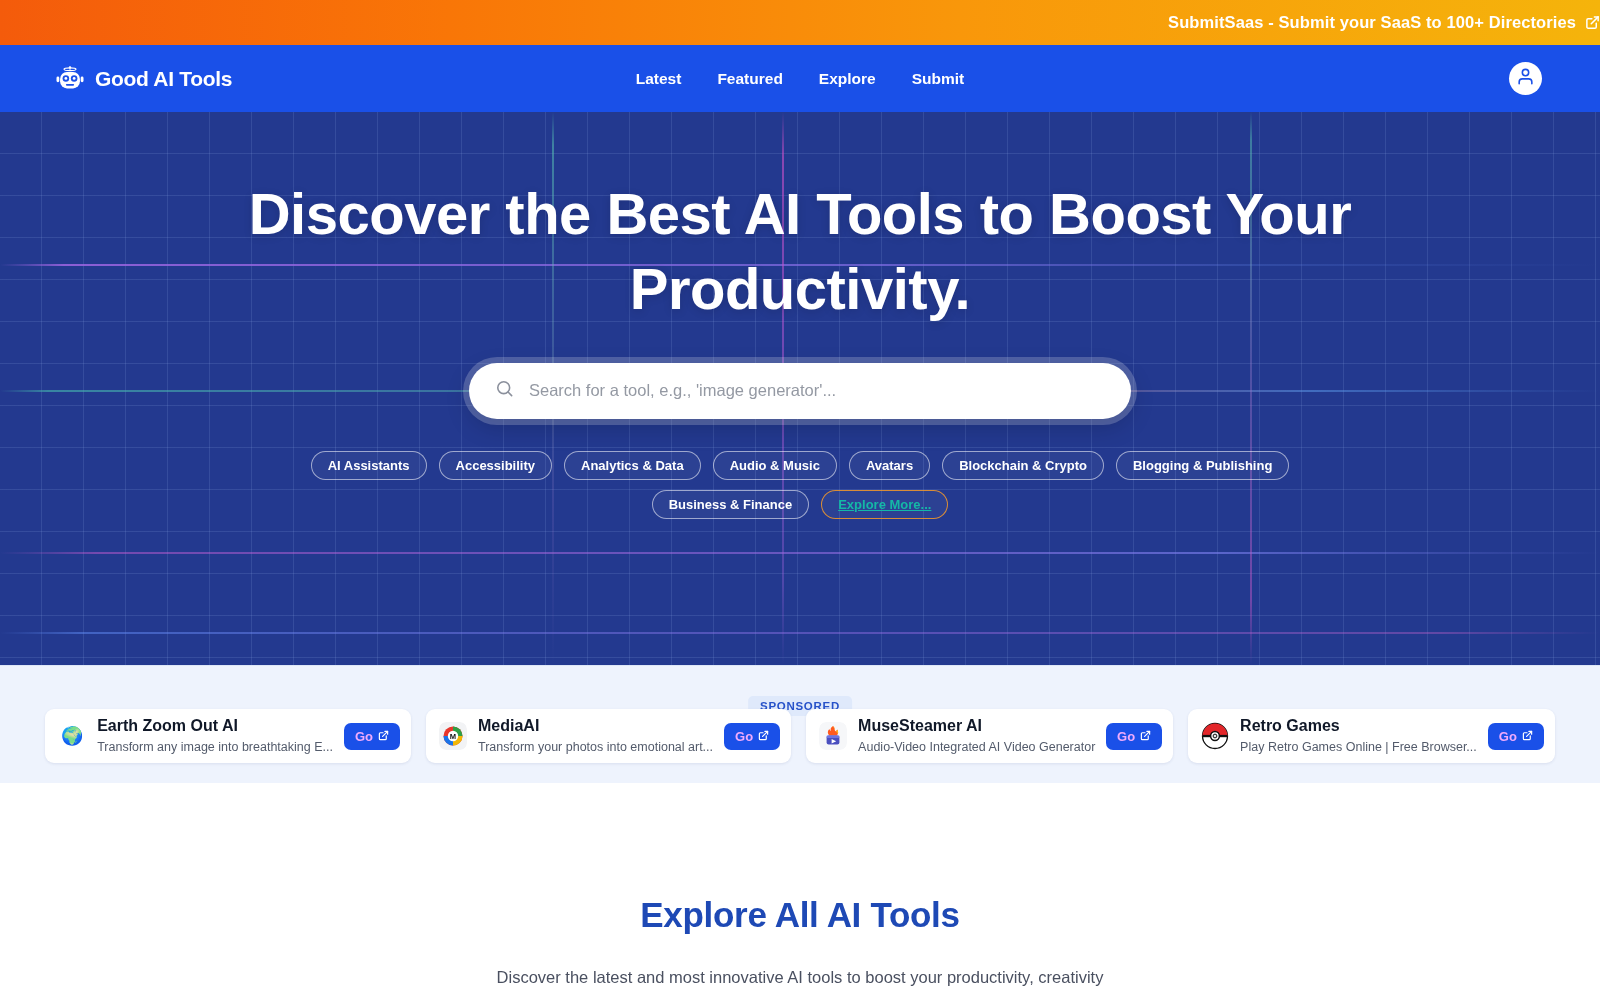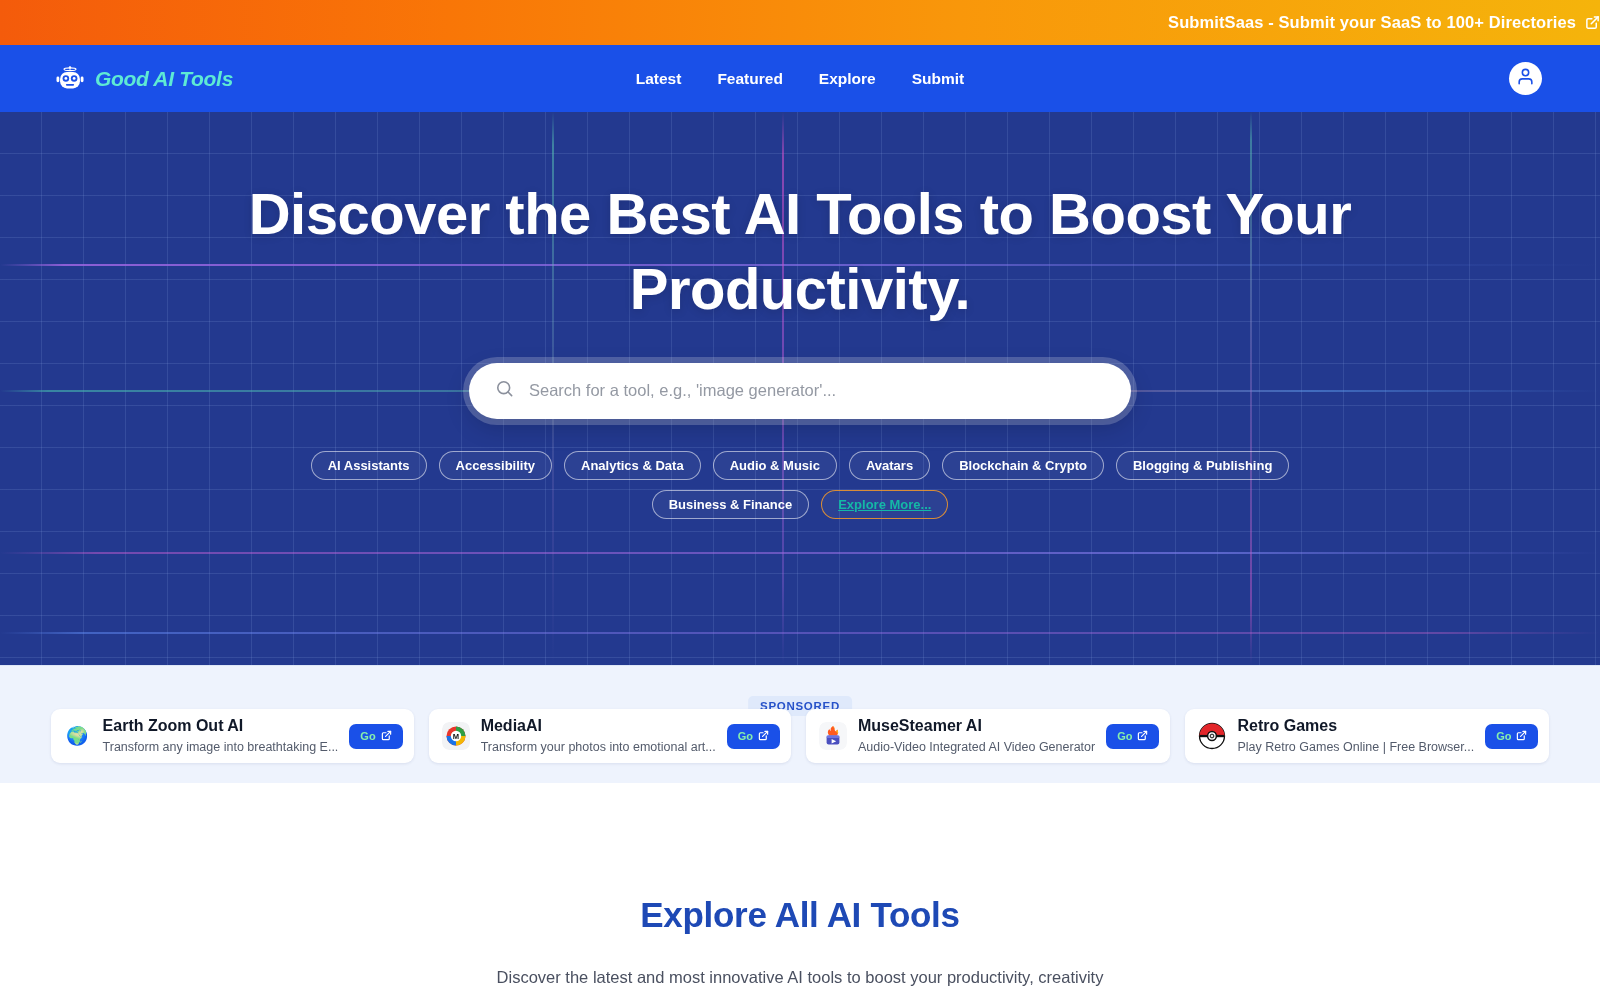--- a/index.html
+++ b/index.html
@@ -45,25 +45,24 @@
   }
   .brand {
     display: flex;
     align-items: center;
     gap: 10px;
     position: absolute;
     left: 55px;
   }
   .brand-logo { width: 30px; height: 30px; }
   .brand-name {
-    color: #5eead4;
+    color: #ffffff;
     font-size: 21px;
     font-weight: bold;
     letter-spacing: -0.3px;
-    font-style: italic;
   }
   .nav-links {
     display: flex;
     gap: 36px;
     margin: 0 auto;
   }
   .nav-link {
     color: #ffffff;
     font-size: 15.5px;
     font-weight: bold;
@@ -239,26 +238,26 @@
     line-height: 1.35;
   }
   .sp-desc {
     font-size: 12.5px; color: #535b6b;
     white-space: nowrap; overflow: hidden; text-overflow: ellipsis;
     line-height: 1.4; margin-top: 1px;
   }
   .go-btn {
     flex: 0 0 auto;
     background: #1a50e8;
-    color: #86efac;
-    font-size: 11px;
+    color: #f0abfc;
+    font-size: 13px;
     font-weight: bold;
     border-radius: 7px;
     padding: 6px 11px;
-    display: flex; align-items: flex-start; gap: 5px;
+    display: flex; align-items: flex-end; gap: 5px;
     border: none;
     cursor: pointer;
     font-family: "Liberation Sans", sans-serif;
   }
 
   
   .explore-sec {
     width: 100%;
     background: #ffffff;
     padding-top: 112px;

